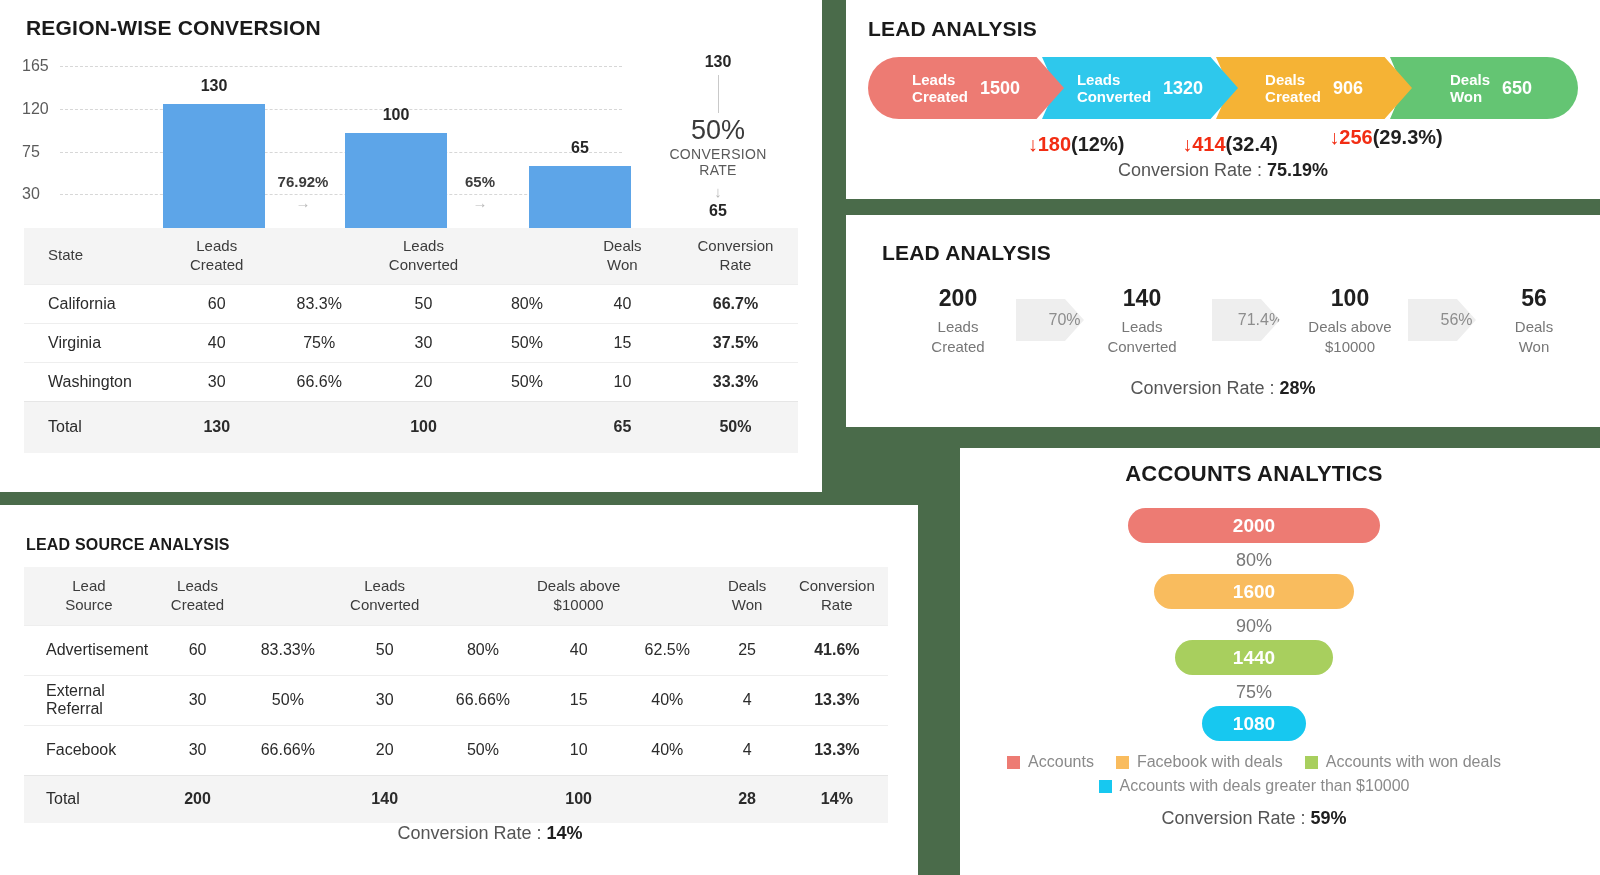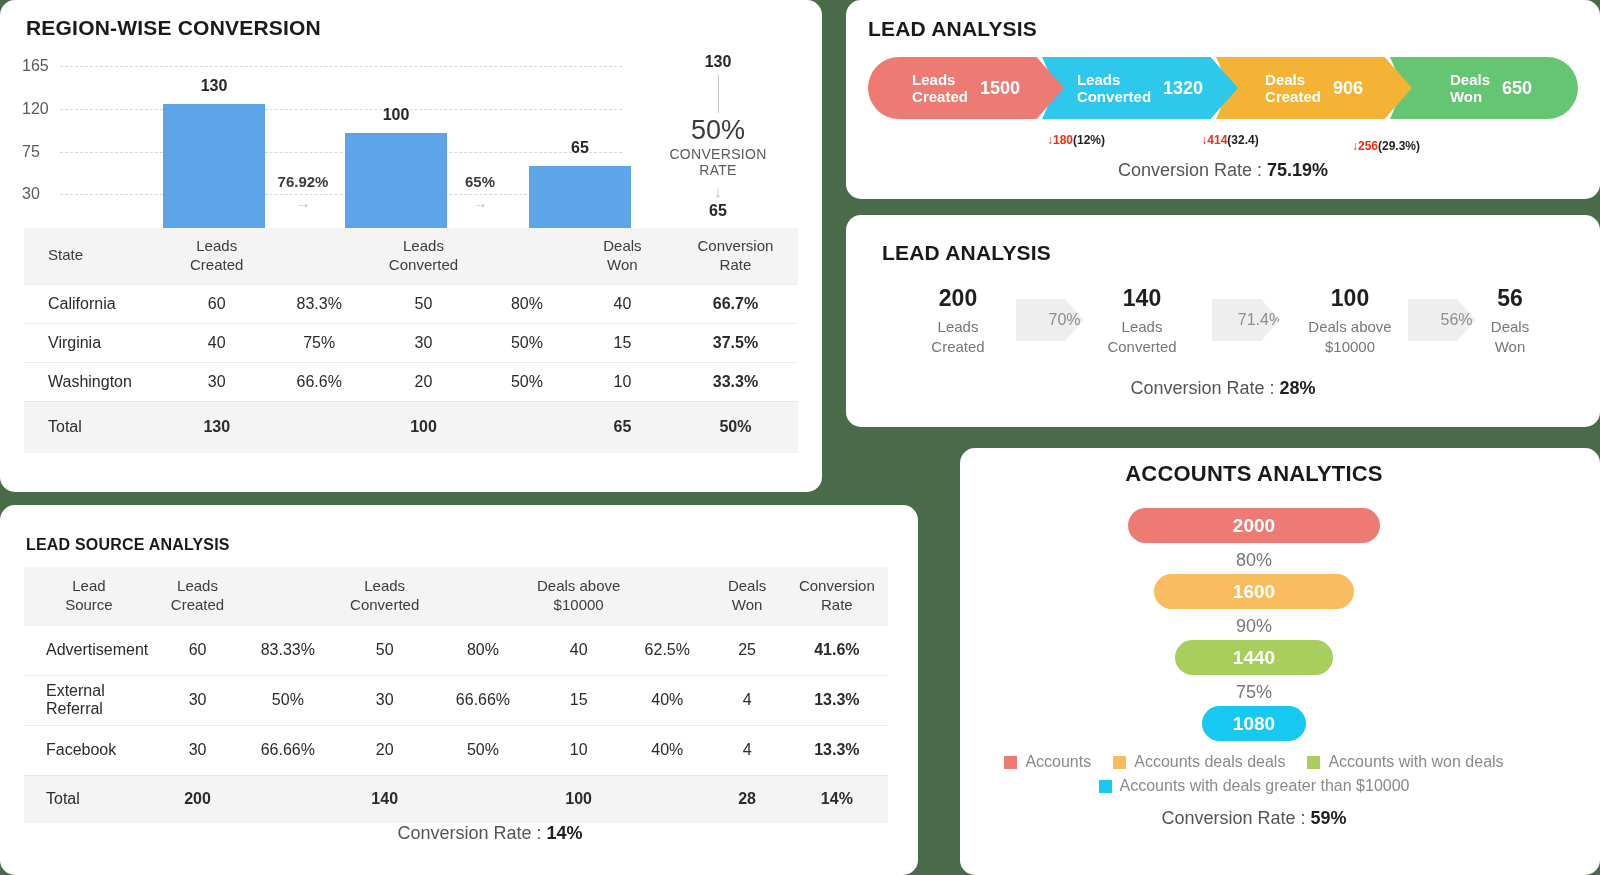--- a/index.html
+++ b/index.html
@@ -4,21 +4,21 @@
 <style>
   * { box-sizing: border-box; margin: 0; padding: 0; }
   html, body {
     width: 1600px; height: 875px;
     background: #4a6b4a;
     font-family: "Liberation Sans", sans-serif;
     overflow: hidden;
   }
   #root { position: relative; width: 1600px; height: 875px; }
 
-  .panel { position: absolute; background: #ffffff; border-radius: 15px; }
+  .panel { position: absolute; background: #ffffff; }
 
   .ptitle {
     font-weight: bold; color: #1a1a1a; letter-spacing: .2px;
   }
 
   
   #panel-region { left: 0; top: 0; width: 822px; height: 492px; }
   #region-title { position: absolute; left: 26px; top: 16px; font-size: 21px; }
 
   #bar-chart { position: absolute; left: 0px; top: 58px; width: 822px; height: 170px; }
@@ -80,21 +80,21 @@
   #lead1-title { position: absolute; left: 22px; top: 17px; font-size: 21px; }
   #funnel { position: absolute; left: 22px; top: 57px; width: 710px; height: 62px; }
   .fn-seg {
     position: absolute; top: 0; height: 62px;
     display: flex; align-items: center; justify-content: center; gap: 12px;
     color: #ffffff;
   }
   .fn-label { font-size: 15px; font-weight: bold; line-height: 1.15; text-align: left; }
   .fn-value { font-size: 18px; font-weight: bold; }
   .fn-drop {
-    position: absolute; font-size: 12px; font-weight: bold; color: #1f1f1f;
+    position: absolute; font-size: 20px; font-weight: bold; color: #1f1f1f;
     white-space: nowrap; transform: translateX(-50%);
   }
   .fn-drop .arw { color: #f22d13; font-weight: bold; }
   .fn-drop .amt { color: #f22d13; }
   .conv-foot {
     position: absolute; width: 100%; text-align: center;
     font-size: 18px; color: #555555;
   }
   .conv-foot b { color: #1f1f1f; }
 
@@ -273,21 +273,21 @@
           <span class="fn-value">906</span>
         </div>
         <div class="fn-seg" style="left: 522px; width: 188px; background: rgb(100, 197, 115); z-index: 1; clip-path: polygon(0px 0px, 100% 0px, 100% 100%, 0px 100%, 7% 50%); border-radius: 0px 31px 31px 0px; padding-left: 14px;">
           <span class="fn-label">Deals<br>Won</span>
           <span class="fn-value">650</span>
         </div>
       </div>
     <div id="funnel-drops">
         <div class="fn-drop" style="left: 230px; top: 133px;"><span class="arw">↓</span><span class="amt">180</span><span>(12%)</span></div>
         <div class="fn-drop" style="left: 384px; top: 133px;"><span class="arw">↓</span><span class="amt">414</span><span>(32.4)</span></div>
-        <div class="fn-drop" style="left: 540px; top: 139px;"><span class="arw">↓</span><span class="amt">256</span><span>(29.3%)</span></div>
+        <div class="fn-drop" style="left: 540px; top: 126px;"><span class="arw">↓</span><span class="amt">256</span><span>(29.3%)</span></div>
       </div>
     <div class="conv-foot" style="top:160px;">
       <span>Conversion Rate : </span><b>75.19%</b>
     </div>
   </div>
 
   <div class="panel" id="panel-lead2">
     <div class="ptitle" id="lead2-title">LEAD ANALYSIS</div>
     <div id="steps">
         <div class="st-node" style="left: 88px;">
@@ -295,21 +295,21 @@
           <div class="st-lbl">Leads<br>Created</div>
         </div>
         <div class="st-node" style="left: 272px;">
           <div class="st-num">140</div>
           <div class="st-lbl">Leads<br>Converted</div>
         </div>
         <div class="st-node" style="left: 480px;">
           <div class="st-num">100</div>
           <div class="st-lbl">Deals above<br>$10000</div>
         </div>
-        <div class="st-node" style="left: 640px;">
+        <div class="st-node" style="left: 664px;">
           <div class="st-num">56</div>
           <div class="st-lbl">Deals<br>Won</div>
         </div>
         <div class="st-chev" style="left: 180px;">
           <span>70%</span>
         </div>
         <div class="st-chev" style="left: 376px;">
           <span>71.4%</span>
         </div>
         <div class="st-chev" style="left: 572px;">
@@ -400,21 +400,21 @@
         <div class="acc-pct" style="left: 294px; top: 118px;">90%</div>
         <div class="acc-pct" style="left: 294px; top: 184px;">75%</div>
       </div>
     <div id="acc-legend">
         <div class="lg-item">
           <span class="lg-sw" style="background:#ed7b73"></span>
           <span class="lg-tx">Accounts</span>
         </div>
         <div class="lg-item">
           <span class="lg-sw" style="background:#f9bc5e"></span>
-          <span class="lg-tx">Accounts deals deals</span>
+          <span class="lg-tx">Facebook with deals</span>
         </div>
         <div class="lg-item">
           <span class="lg-sw" style="background:#a8cf5e"></span>
           <span class="lg-tx">Accounts with won deals</span>
         </div>
         <div class="lg-item" style="flex-basis: 100%; justify-content: center;">
           <span class="lg-sw" style="background:#17c8f0"></span>
           <span class="lg-tx">Accounts with deals greater than $10000</span>
         </div>
       </div>

